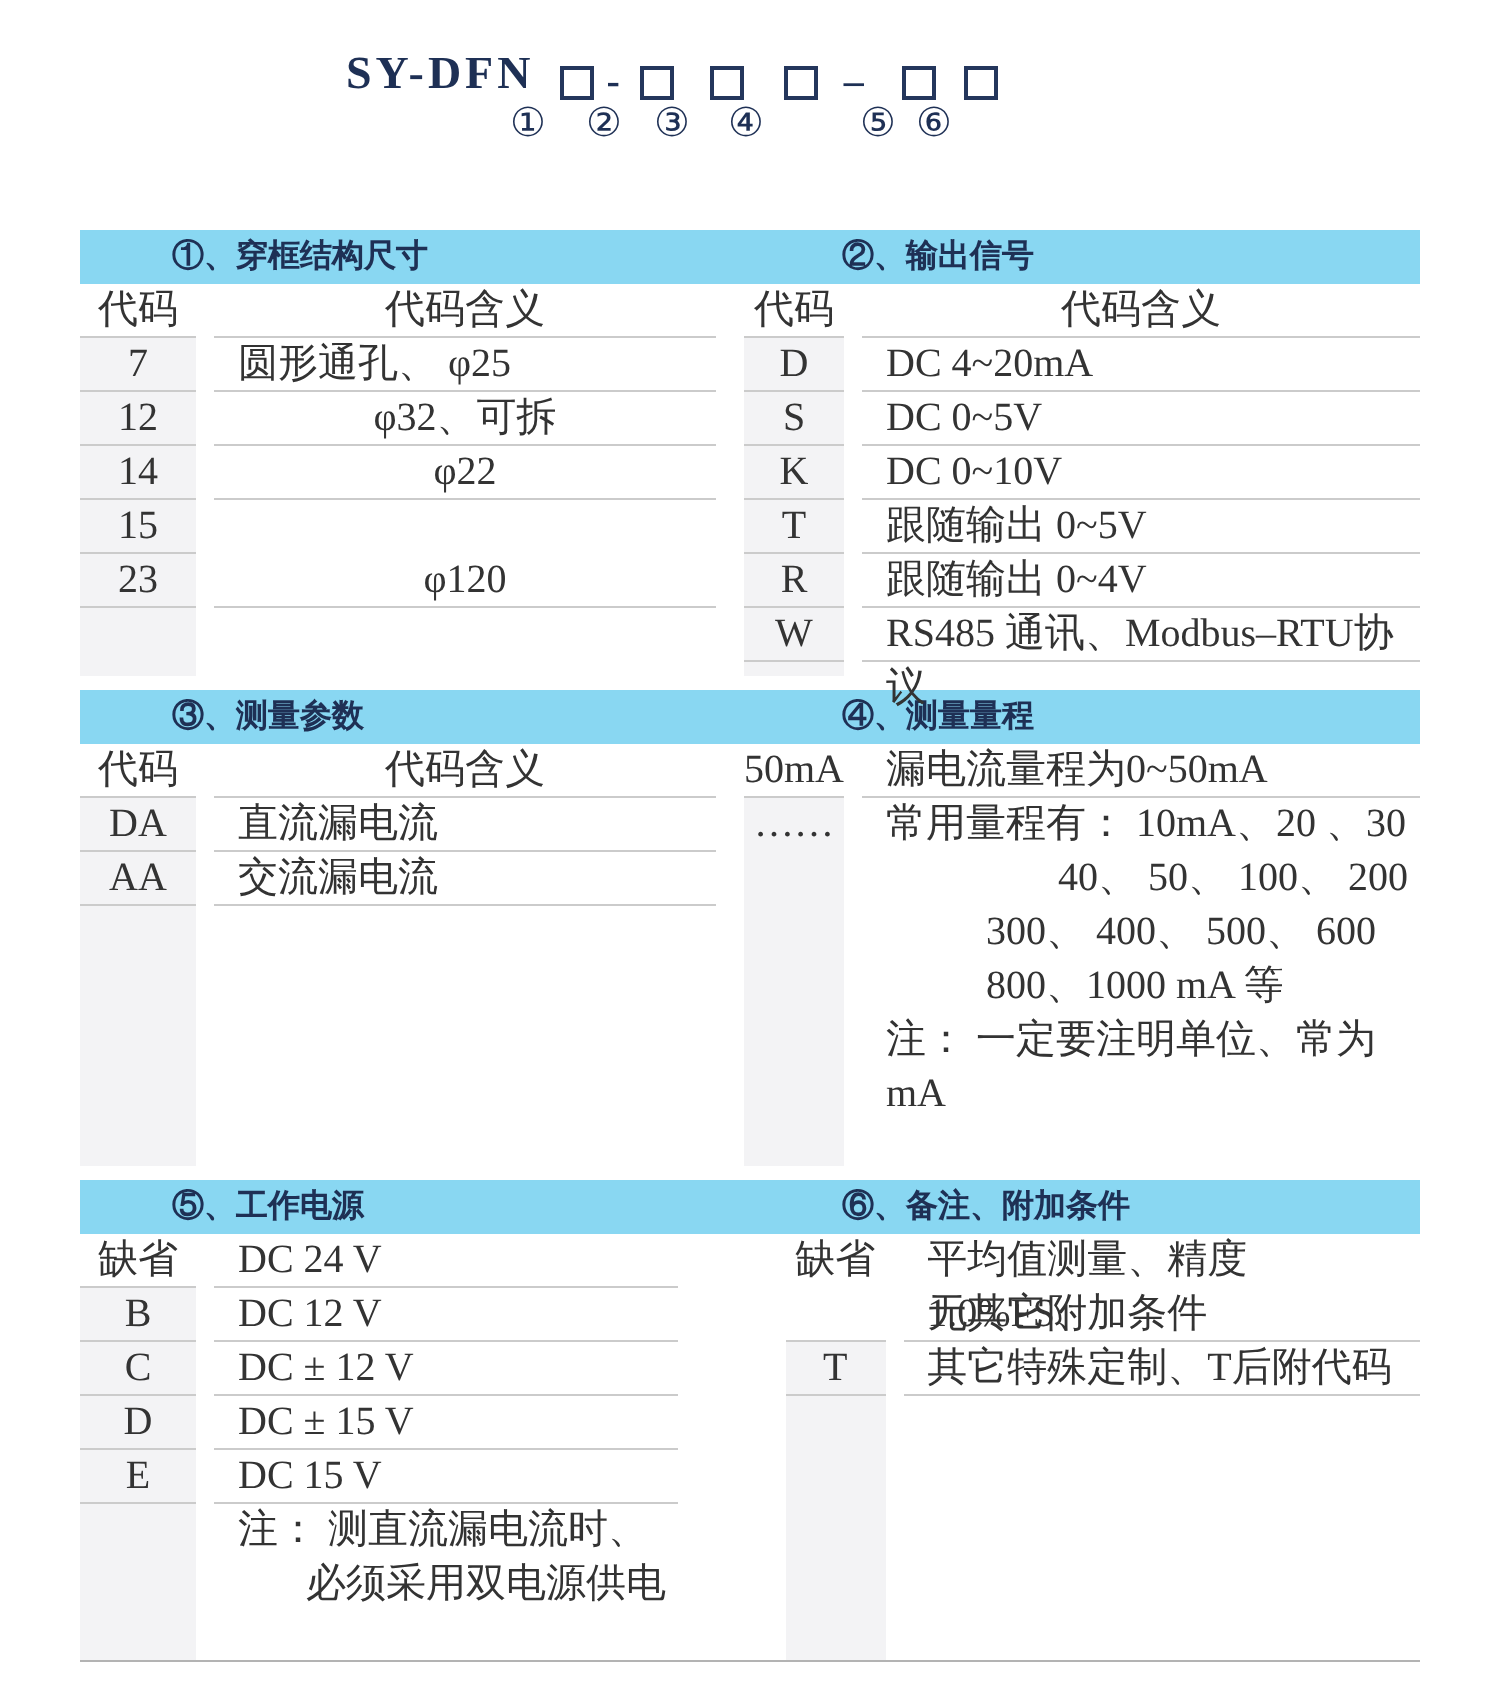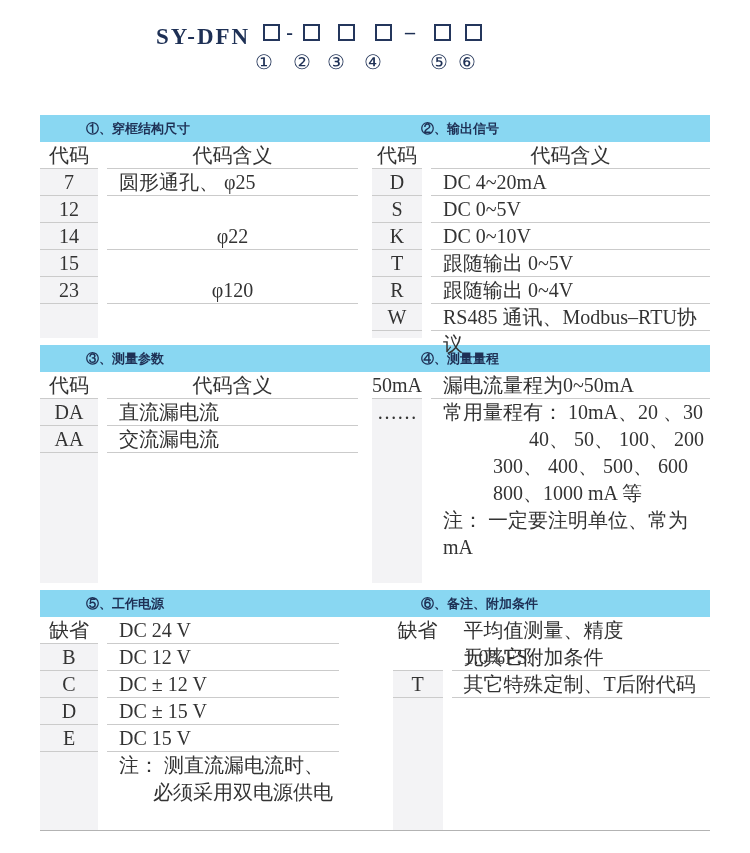--- a/index.html
+++ b/index.html
@@ -1,34 +1,34 @@
 <!DOCTYPE html>
 <html><head>
 <meta charset="utf-8">
 <style>
   html,body{margin:0;padding:0;background:#fff;}
   .page{position:relative;width:750px;height:853px;background:#ffffff;overflow:hidden;
         font-family:"Liberation Serif","DejaVu Serif",serif;color:#333;}
 
   
-  .model-line{position:absolute;top:24px;left:156px;height:26px;display:flex;align-items:flex-start;}
+  .model-line{position:absolute;top:24px;left:173px;height:26px;display:flex;align-items:flex-end;}
   .model-name{font-size:23px;font-weight:bold;color:#1e3055;letter-spacing:2px;line-height:26px;}
   .mbox{width:17px;height:17px;border:2px solid #24365c;box-sizing:border-box;background:#fff;}
   .m1{margin-left:13px;} .m2{margin-left:10px;} .m3{margin-left:18px;} .m4{margin-left:20px;}
   .m5{margin-left:19px;} .m6{margin-left:14px;}
   .mdash{font-size:20px;font-weight:bold;color:#1e3055;margin-left:6px;line-height:17px;}
   .mdash2{font-size:20px;font-weight:bold;color:#1e3055;margin-left:13px;line-height:17px;}
   .digit-line{position:absolute;top:50px;left:0;width:750px;height:24px;}
   .digit{position:absolute;font-size:20px;color:#1e3055;line-height:24px;}
   .d1{left:255px;} .d2{left:293px;} .d3{left:327px;} .d4{left:364px;} .d5{left:430px;} .d6{left:458px;}
 
   
   .bands{position:absolute;left:40px;top:115px;width:670px;}
   .band-header{height:27px;background:#89d7f2;display:flex;}
-  .hcell{width:50%;box-sizing:border-box;padding-left:46px;font-size:13px;font-weight:bold;
+  .hcell{width:50%;box-sizing:border-box;padding-left:46px;font-size:16px;font-weight:bold;
          color:#1e3055;line-height:27px;white-space:nowrap;}
   .band-body{display:flex;}
   .gap7{height:7px;}
   .b1{height:196px;} .b2{height:211px;} .b3{height:213px;border-bottom:1px solid #b3b3b3;box-sizing:content-box;gap:40px;}
 
   .tbl{position:relative;}
   .tbl-l{width:318px;margin-right:14px;}
   .tbl-r{width:338px;}
   .gray-strip{position:absolute;top:27px;bottom:0;left:0;background:#f3f3f5;z-index:0;}
   .tbl-l .gray-strip{width:58px;}
@@ -94,20 +94,21 @@
           <div class="td val center">代码含义</div>
         </div>
         <div class="tr div">
           <div class="td code">7</div>
           <div class="gut"></div>
           <div class="td val">圆形通孔、 φ25</div>
         </div>
         <div class="tr div">
           <div class="td code">12</div>
           <div class="gut"></div>
+          <div class="td val center">φ32、可拆</div>
         </div>
         <div class="tr div">
           <div class="td code">14</div>
           <div class="gut"></div>
           <div class="td val center">φ22</div>
         </div>
         <div class="tr div">
           <div class="td code">15</div>
           <div class="gut"></div>
         </div>

